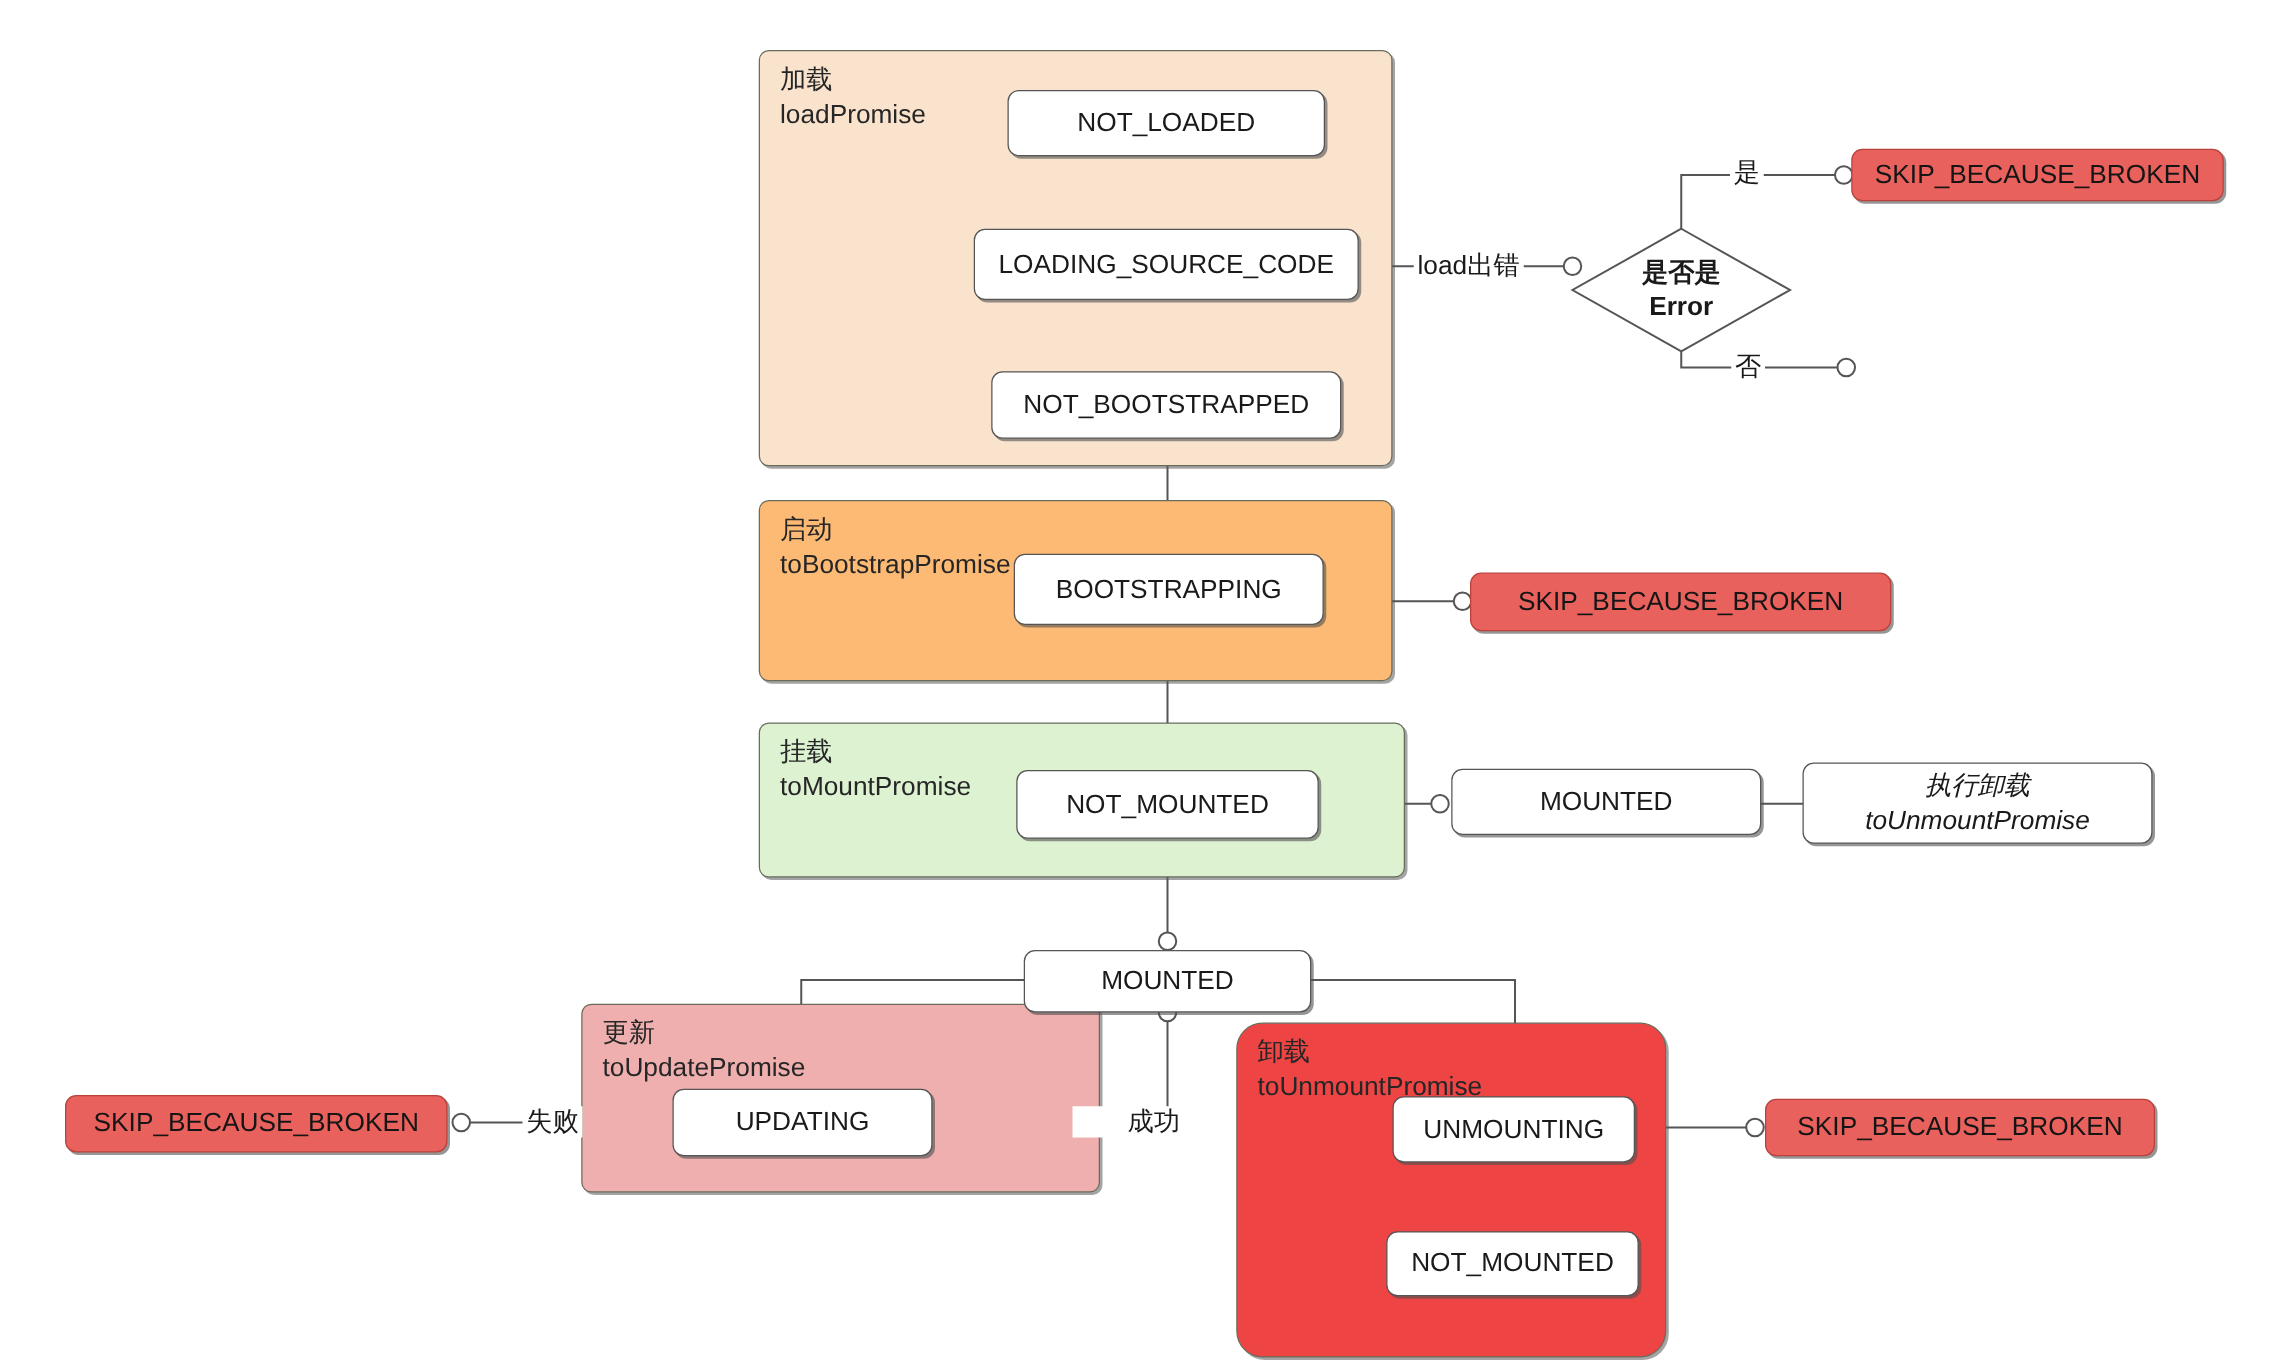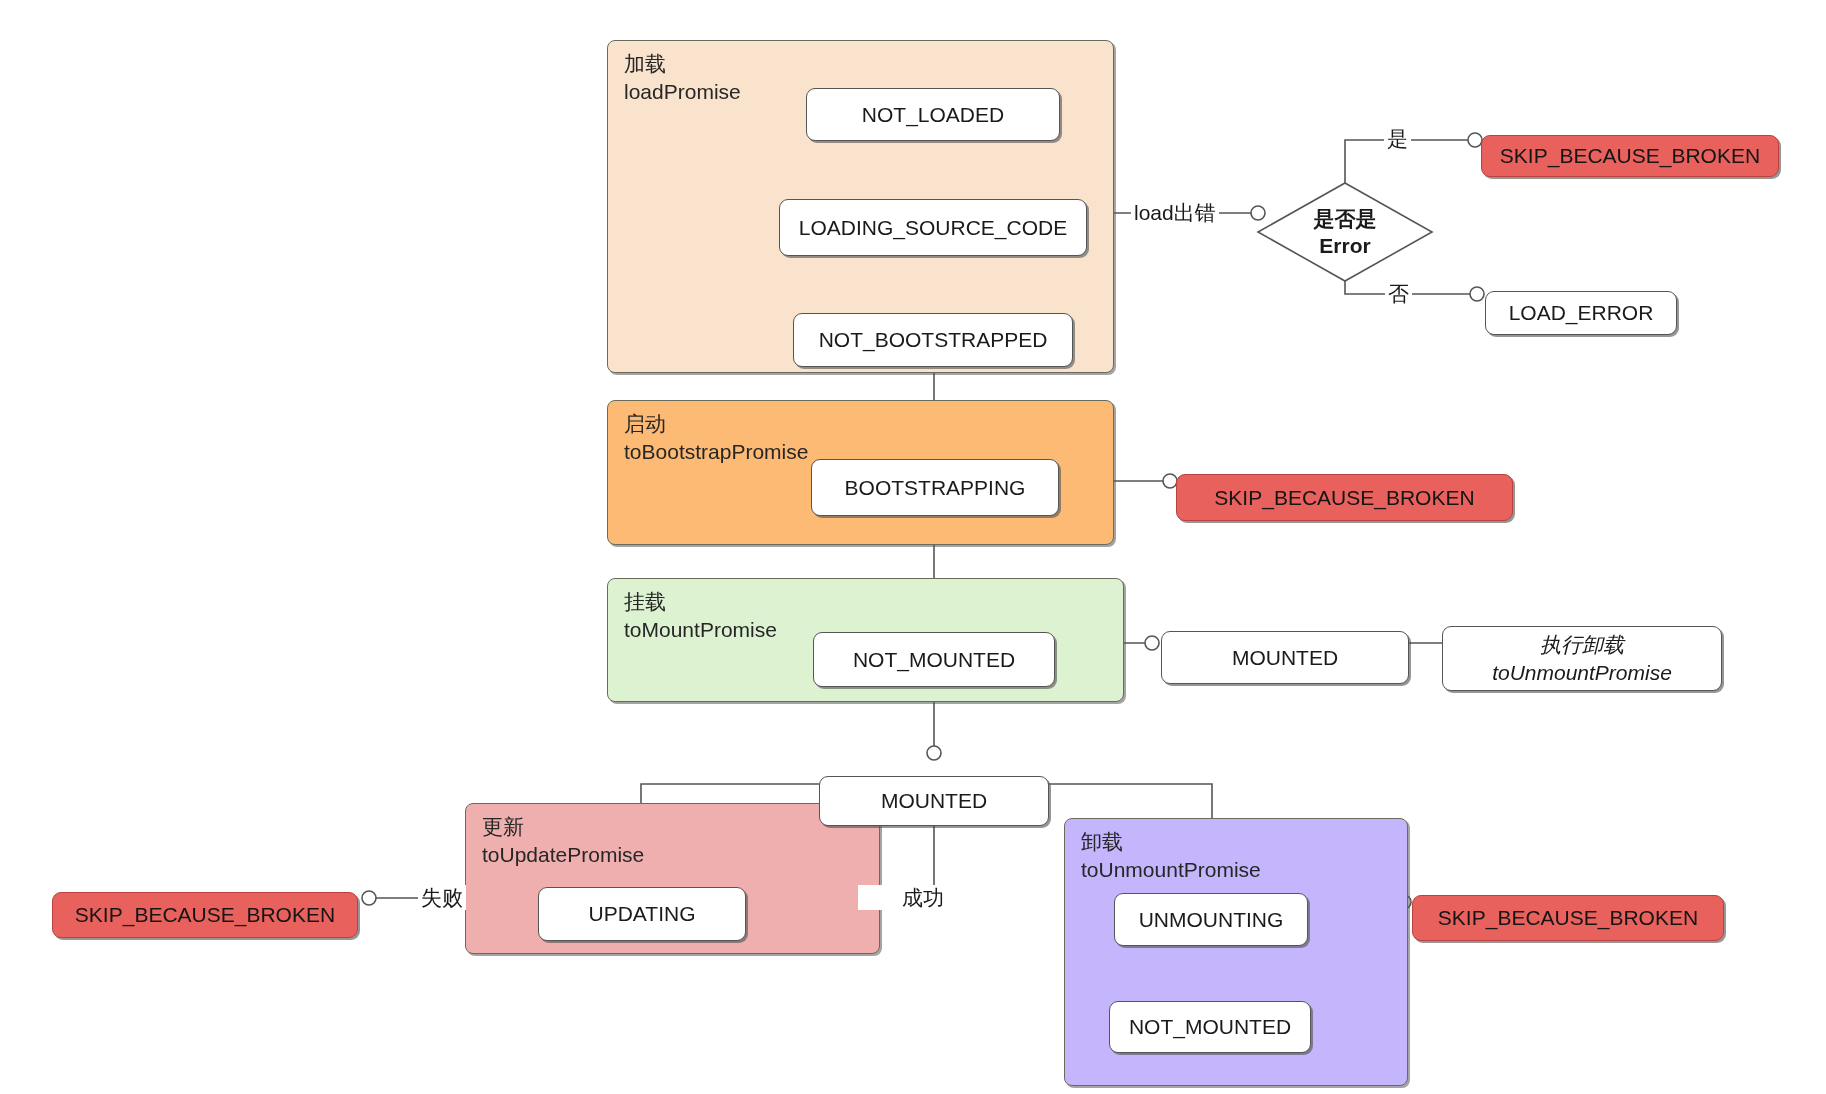--- a/index.html
+++ b/index.html
@@ -42,21 +42,20 @@
     box-shadow:2px 2px 0 rgba(80,80,80,0.6);
     display:flex;
     align-items:center;
     justify-content:center;
     text-align:center;
     font-size:21px;
     color:#1a1a1a;
     line-height:1.3;
     white-space:pre-line;
     padding:0 10px;
-    margin-top:16px;
   }
   .node.broken{
     background:#e8615c;
     border:1.5px solid #b9423d;
     color:#151515;
   }
   .diamond{
     position:absolute;
     box-sizing:border-box;
     font-weight:bold;
@@ -157,21 +156,21 @@
   <div class="group" style="left:607px;top:578px;width:517px;height:124px;background:#ddf2d1;">
     <div class="group-title">挂载</div>
     <div class="group-title" style="top:37px;">toMountPromise</div>
   </div>
 
   <div class="group" style="left:465px;top:803px;width:415px;height:151px;background:#eeafae;">
     <div class="group-title">更新</div>
     <div class="group-title" style="top:37px;">toUpdatePromise</div>
   </div>
 
-  <div class="group" style="left:1064px;top:818px;width:344px;height:268px;background:#c4b5fd;">
+  <div class="group" style="left:989px;top:818px;width:344px;height:268px;background:#ef4444;border-radius:21px;">
     <div class="group-title">卸载</div>
     <div class="group-title" style="top:37px;">toUnmountPromise</div>
   </div>
 
   <div class="node" style="left:806px;top:72px;width:254px;height:53px;">NOT_LOADED</div>
 
   <div class="node" style="left:779px;top:183px;width:308px;height:57px;">LOADING_SOURCE_CODE</div>
 
   <div class="node" style="left:793px;top:297px;width:280px;height:54px;">NOT_BOOTSTRAPPED</div>
 
@@ -185,21 +184,20 @@
 toUnmountPromise</div>
 
   <div class="node" style="left:819px;top:760px;width:230px;height:50px;">MOUNTED</div>
 
   <div class="node" style="left:538px;top:871px;width:208px;height:54px;">UPDATING</div>
 
   <div class="node" style="left:1114px;top:877px;width:194px;height:53px;">UNMOUNTING</div>
 
   <div class="node" style="left:1109px;top:985px;width:202px;height:52px;">NOT_MOUNTED</div>
 
-  <div class="node" style="left:1485px;top:275px;width:192px;height:44px;">LOAD_ERROR</div>
 
   <div class="node broken" style="left:1481px;top:119px;width:298px;height:42px;">SKIP_BECAUSE_BROKEN</div>
 
   <div class="node broken" style="left:1176px;top:458px;width:337px;height:47px;">SKIP_BECAUSE_BROKEN</div>
 
   <div class="node broken" style="left:52px;top:876px;width:306px;height:46px;">SKIP_BECAUSE_BROKEN</div>
 
   <div class="node broken" style="left:1412px;top:879px;width:312px;height:46px;">SKIP_BECAUSE_BROKEN</div>
 
   <div class="diamond" style="left:1255px;top:180px;width:180px;height:104px;">

